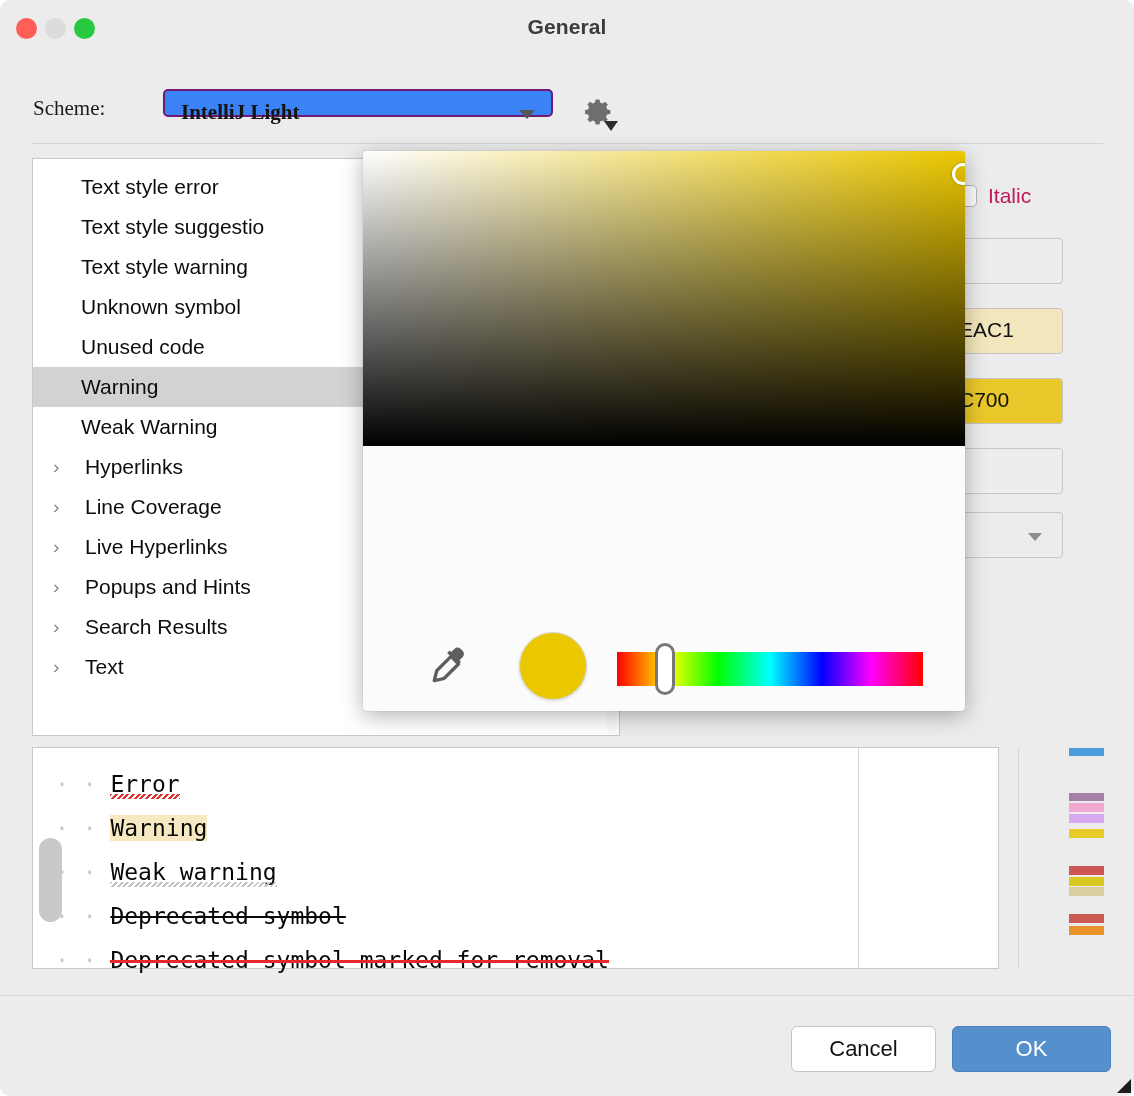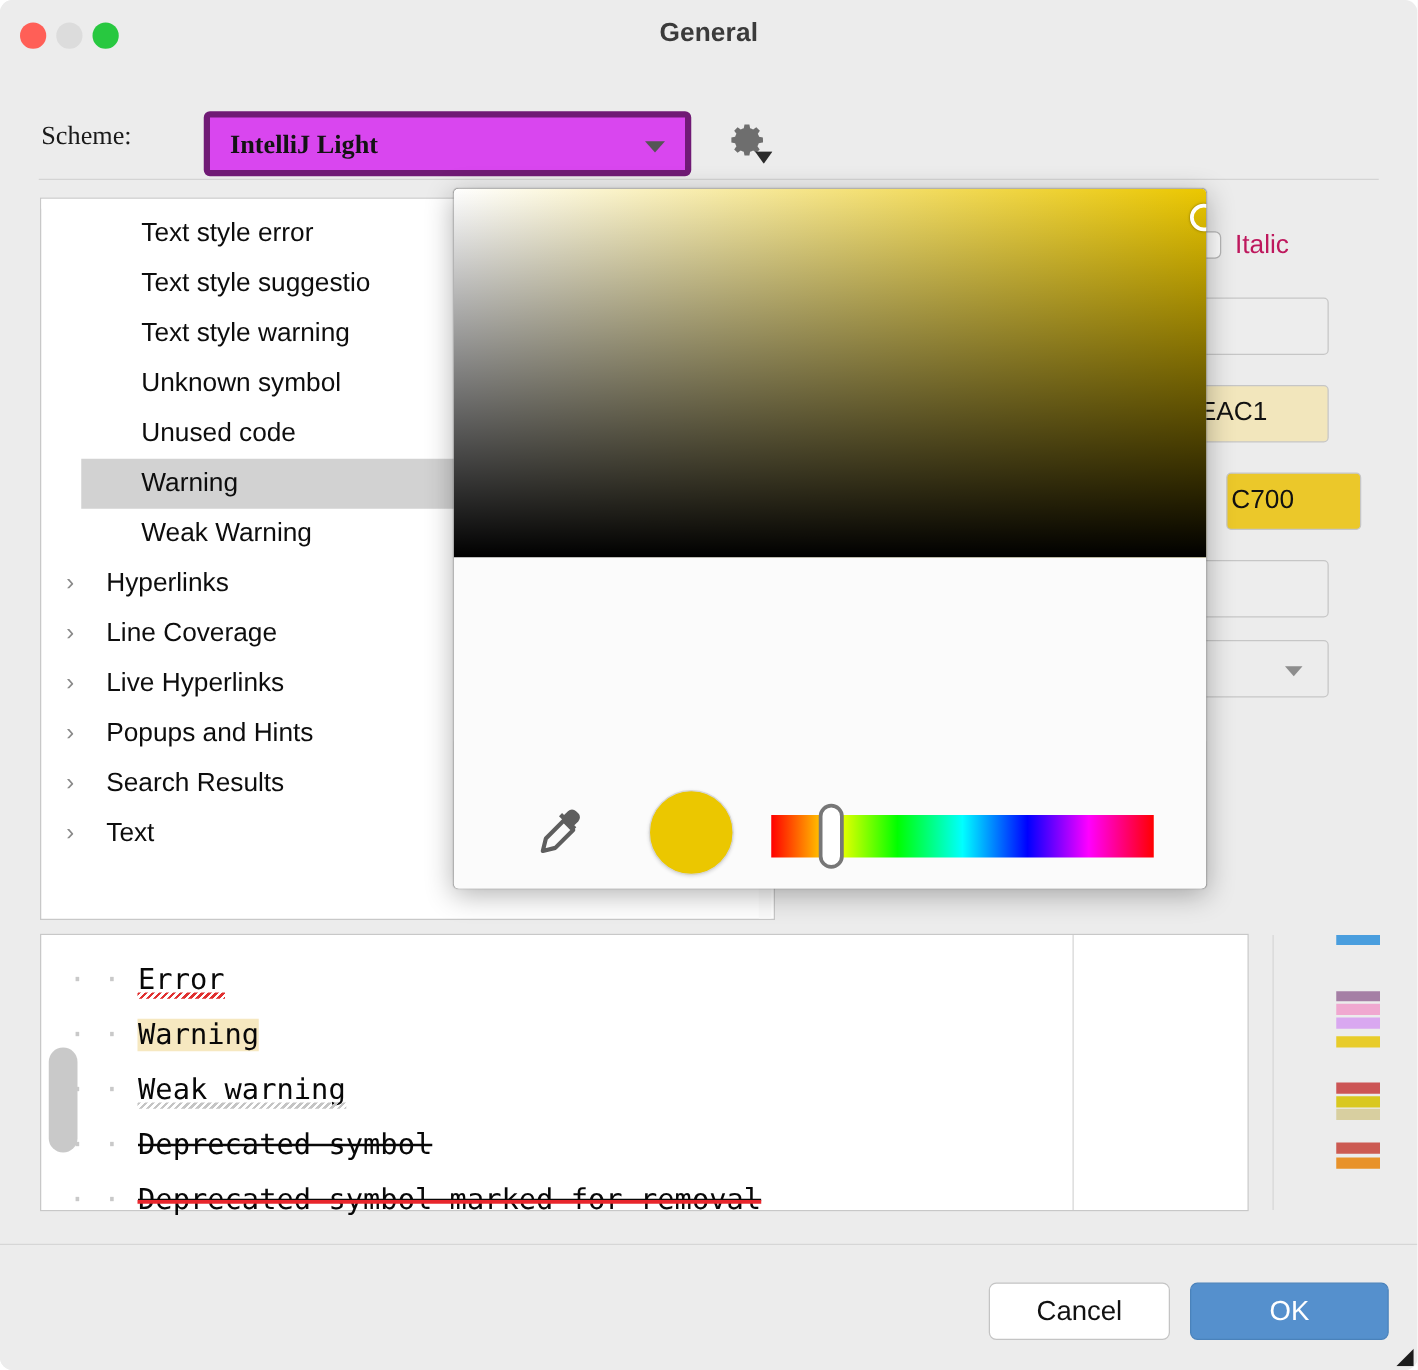--- a/index.html
+++ b/index.html
@@ -39,22 +39,22 @@
 
   
   .scheme-row {
     position: absolute; left: 0; top: 80px; width: 1134px; height: 62px; font-family: Liberation Serif, serif;
   }
   .scheme-label {
     position: absolute; left: 33px; top: 16px;
     font-size: 21px; color: #1a1a1a;
   }
   .scheme-combo {
-    position: absolute; left: 163px; top: 9px; width: 390px; height: 52px;
-    background: #d946ef; border: 5px solid #701a75; border-radius: 5px;
+    position: absolute; left: 163px; top: 9px; width: 390px; height: 28px;
+    background: #3b82f6; border: 2px solid #701a75; border-radius: 5px;
   }
   .scheme-combo .val {
     position: absolute; left: 16px; top: 9px;
     font-size: 21px; font-weight: bold; color: #131313;
   }
   .combo-arrow {
     position: absolute; right: 16px; top: 19px;
     width: 0; height: 0;
     border-left: 8px solid transparent;
     border-right: 8px solid transparent;
@@ -80,21 +80,21 @@
   .tree-panel {
     position: absolute; left: 32px; top: 8px; width: 588px; height: 578px;
     background: #ffffff;
     border: 1px solid #c8c8c8;
     overflow: hidden;
   }
   .tree-row {
     position: relative; height: 40px; line-height: 40px;
     font-size: 21px; color: #0d0d0d; white-space: nowrap;
   }
-  .tree-row.leaf { padding-left: 48px; margin-left: 32px; }
+  .tree-row.leaf { padding-left: 48px; }
   .tree-row.group { padding-left: 52px; }
   .tree-row.sel { background: #d2d2d2; }
   .chev {
     position: absolute; left: 20px; top: 0; height: 40px;
     display: flex; align-items: center; color: #8a8a8a;
     font-size: 19px; font-weight: 500;
   }
   .tree-partial {
     height: 8px; background: #ffffff;
   }
@@ -115,21 +115,21 @@
   .chkbox {
     width: 22px; height: 22px; background: #fdfdfd;
     border: 1px solid #b6b6b6; border-radius: 5px;
   }
   .chk-label { font-size: 21px; color: #be185d; }
   .attr-field {
     position: absolute; left: 25px; width: 108px; height: 46px;
     border: 1px solid #c6c6c6; border-radius: 4px; background: #ededed;
   }
   .attr-field.swatch { background: #f2e6bc; }
-  .attr-field.swatch2 { background: #ebc82a; margin-left: 26px; }
+  .attr-field.swatch2 { background: #ebc82a; }
   .attr-field .txt {
     position: absolute; left: 3px; top: 9px;
     font-size: 21px; color: #111;
   }
   .attr-combo {
     position: absolute; left: 25px; top: 362px; width: 108px; height: 46px;
     border: 1px solid #c6c6c6; border-radius: 4px; background: #ececec;
   }
   .attr-combo .arrow {
     position: absolute; right: 20px; top: 20px;

